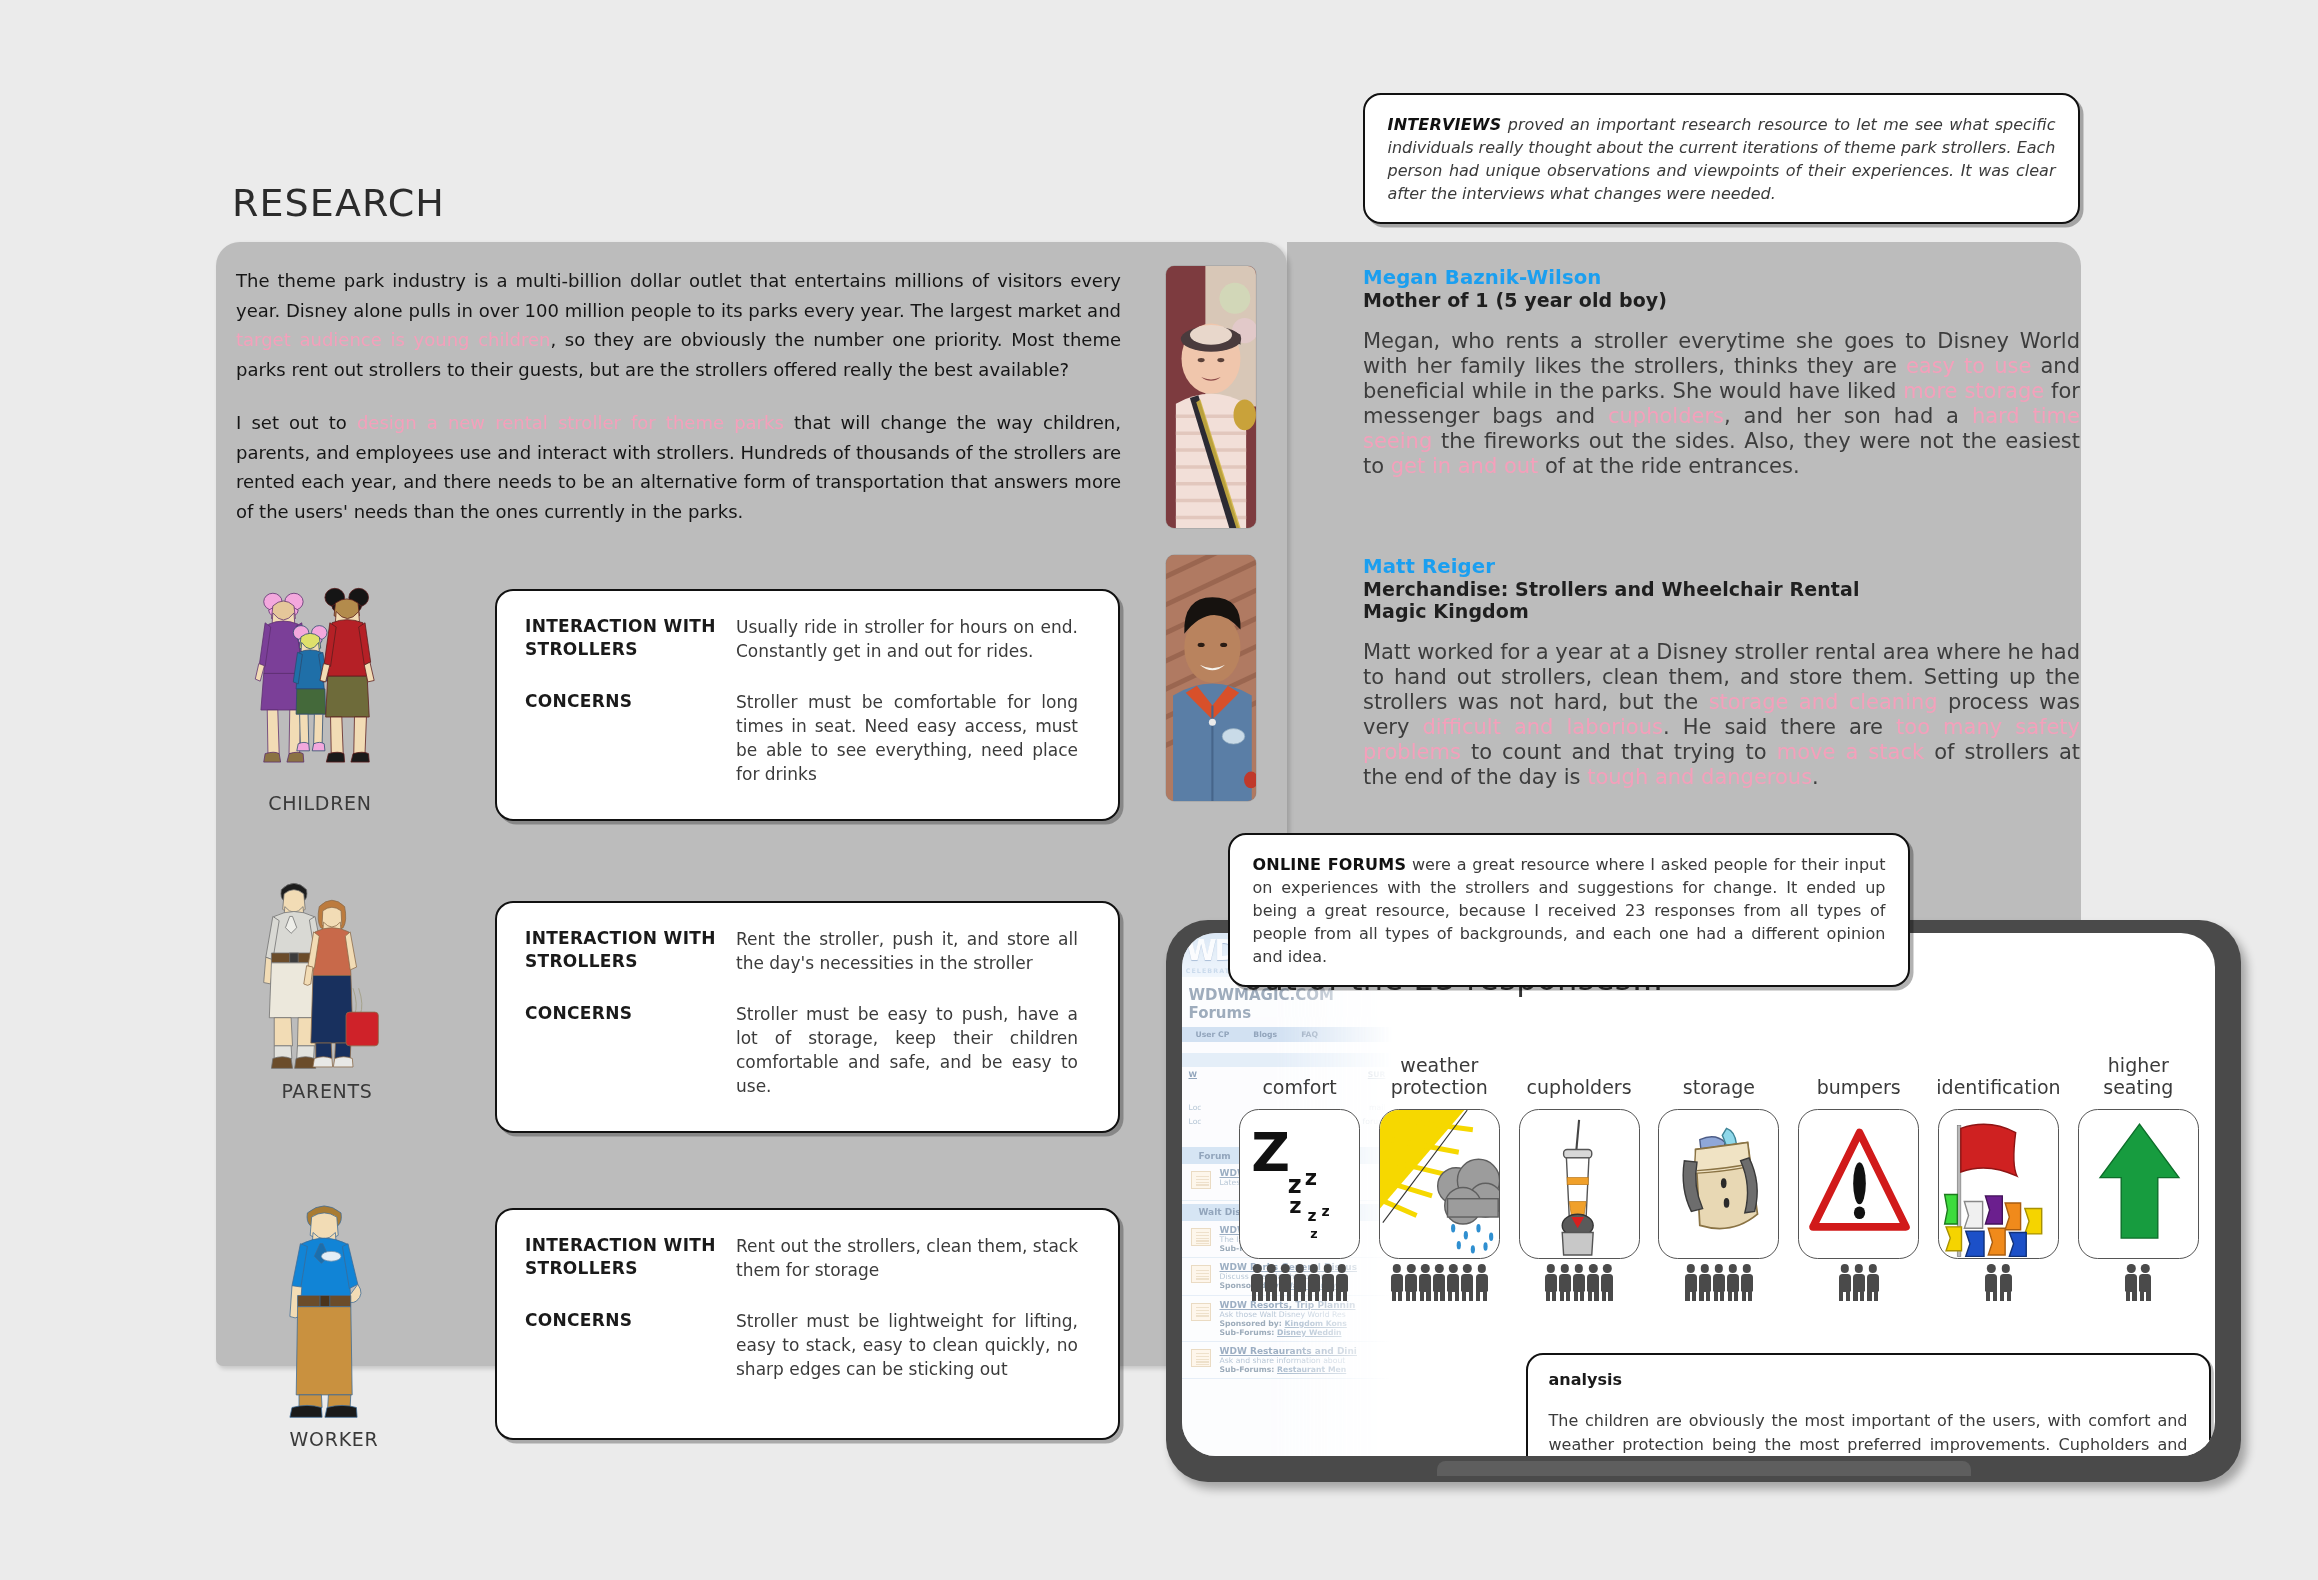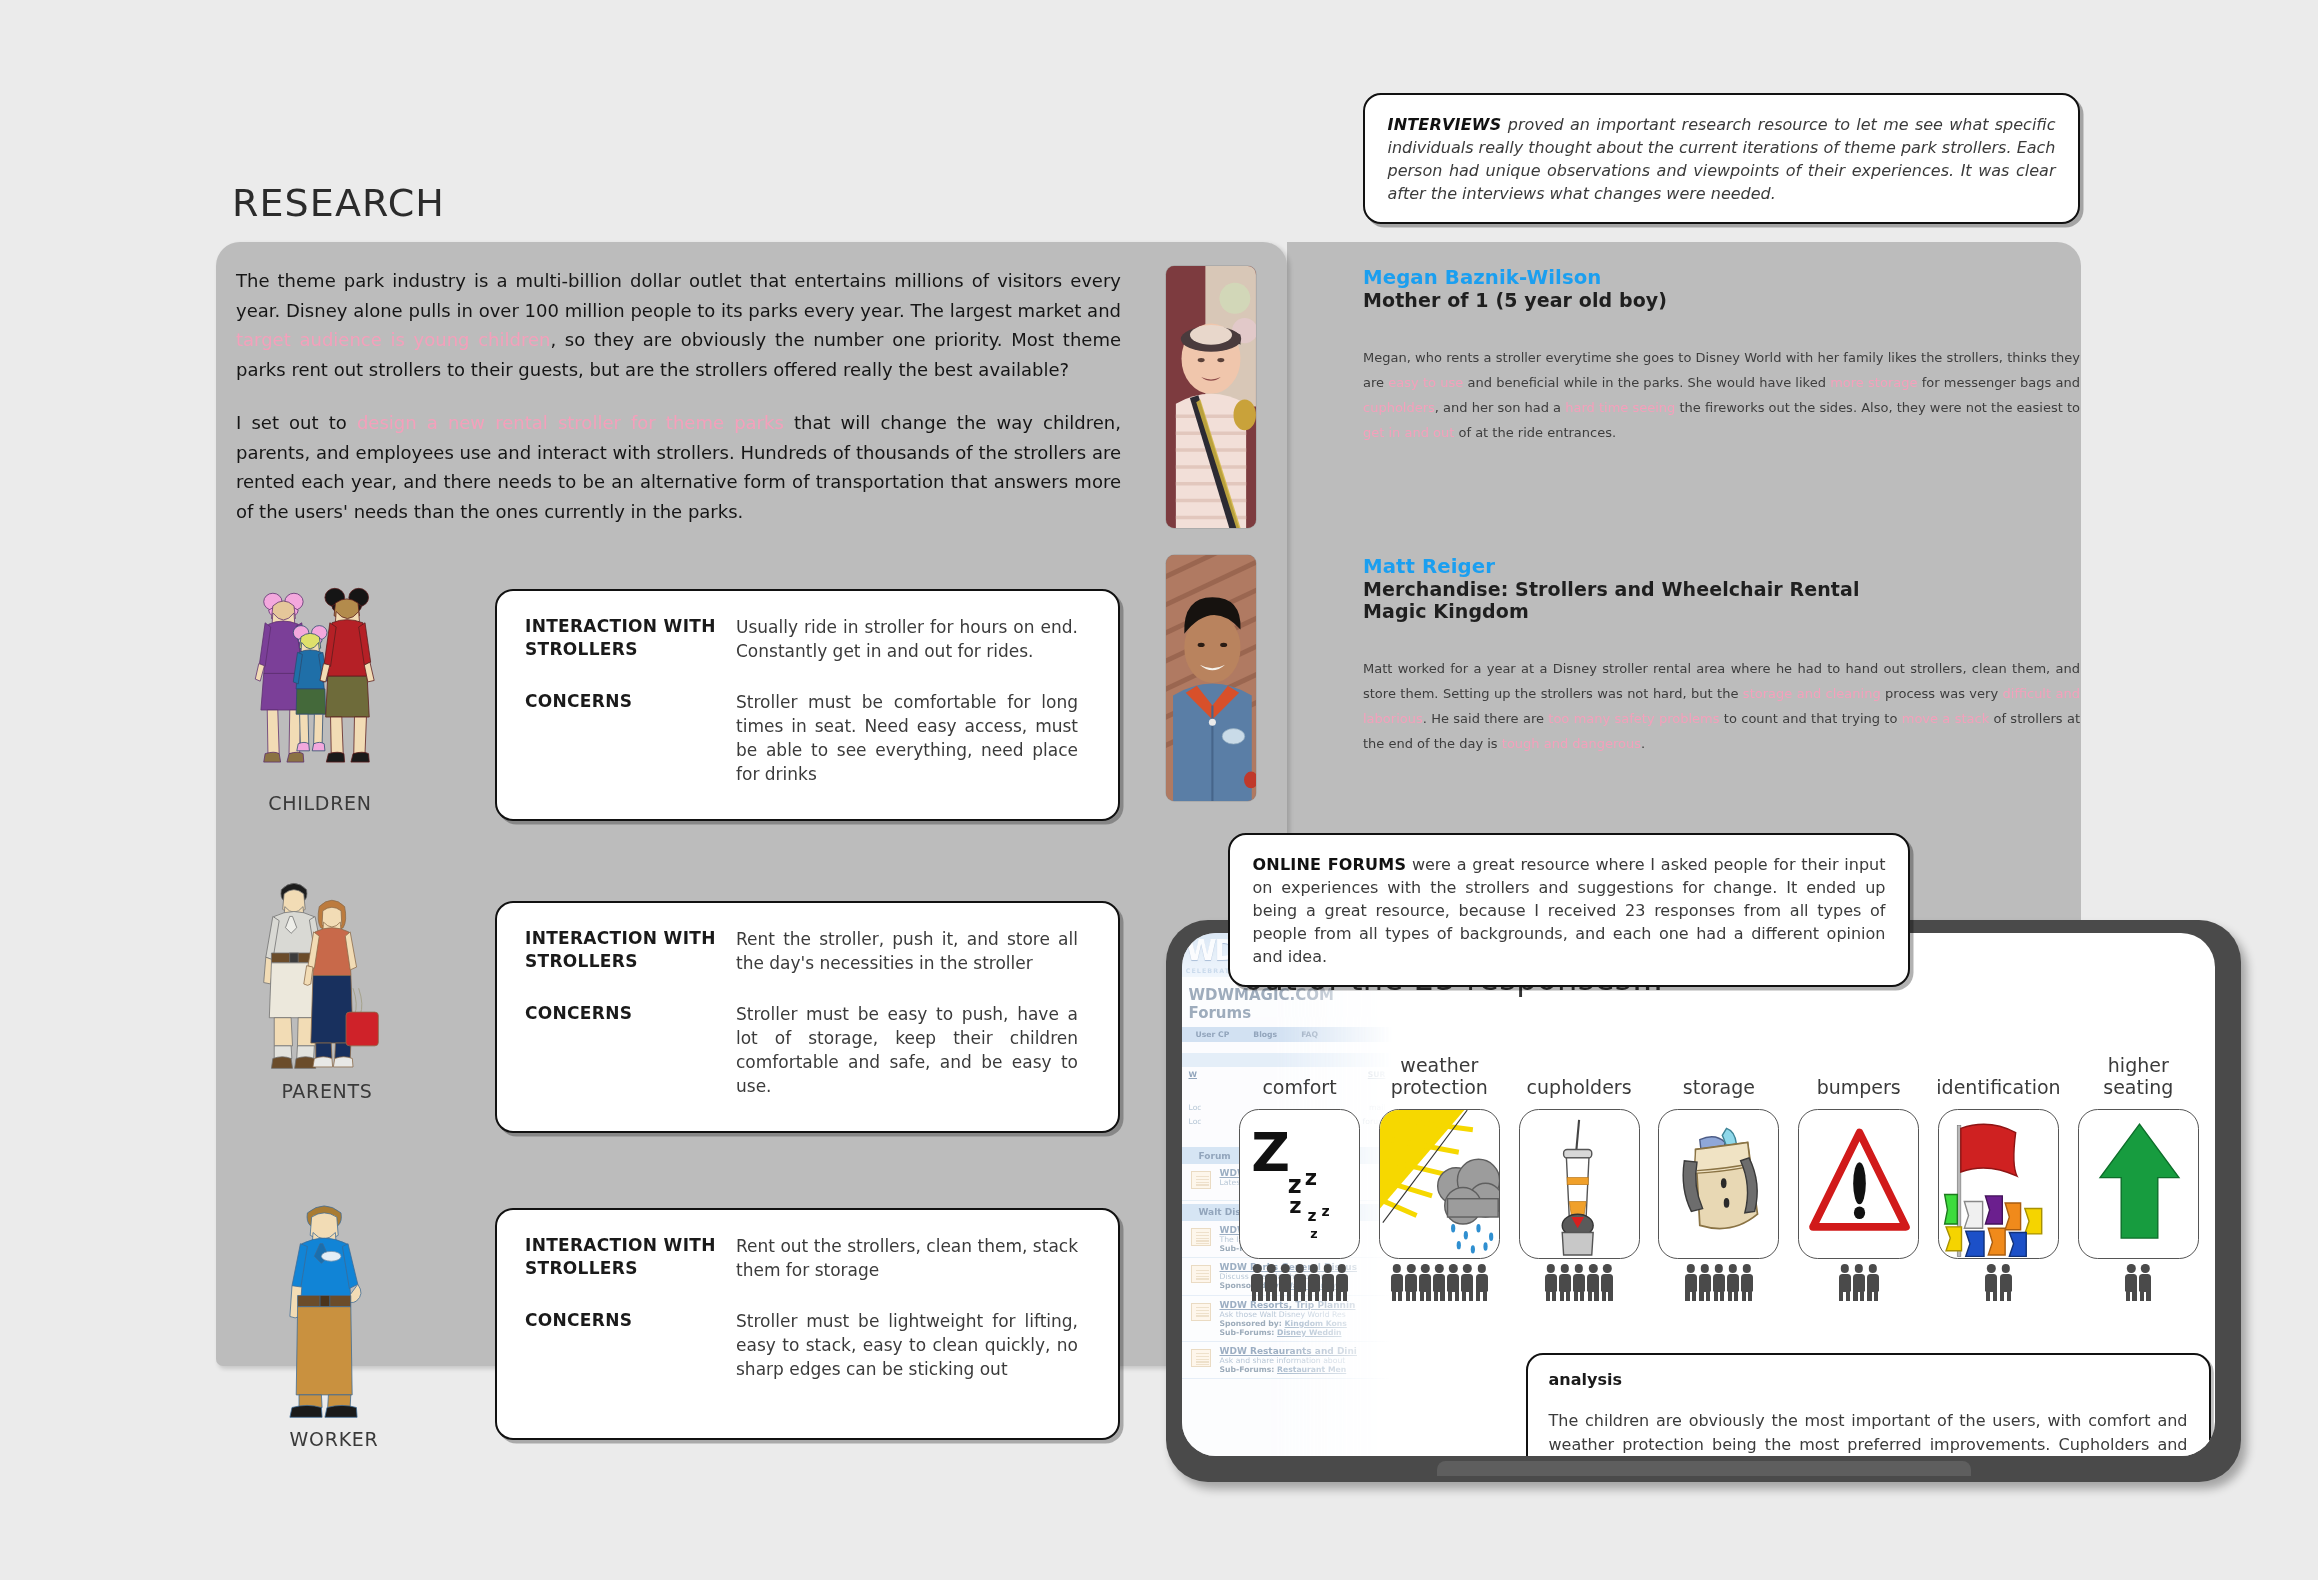--- a/index.html
+++ b/index.html
@@ -120,22 +120,22 @@
     font-family: "DejaVu Sans", sans-serif;
     letter-spacing: 0.1px;
   }
   .iv-role {
     font-size: 19px; font-weight: bold;
     color: #1f1f1f;
     font-family: "DejaVu Sans", sans-serif;
     letter-spacing: 0.1px;
   }
   .iv-body {
-    margin-top: 34px;
-    font-size: 13px;
+    margin-top: 18px;
+    font-size: 21px;
     line-height: 25px;
     color: #3d3d3d;
     text-align: justify;
     font-family: "DejaVu Sans", sans-serif;
   }
 
   
   #device {
     position: absolute;
     left: 1166px; top: 920px;

